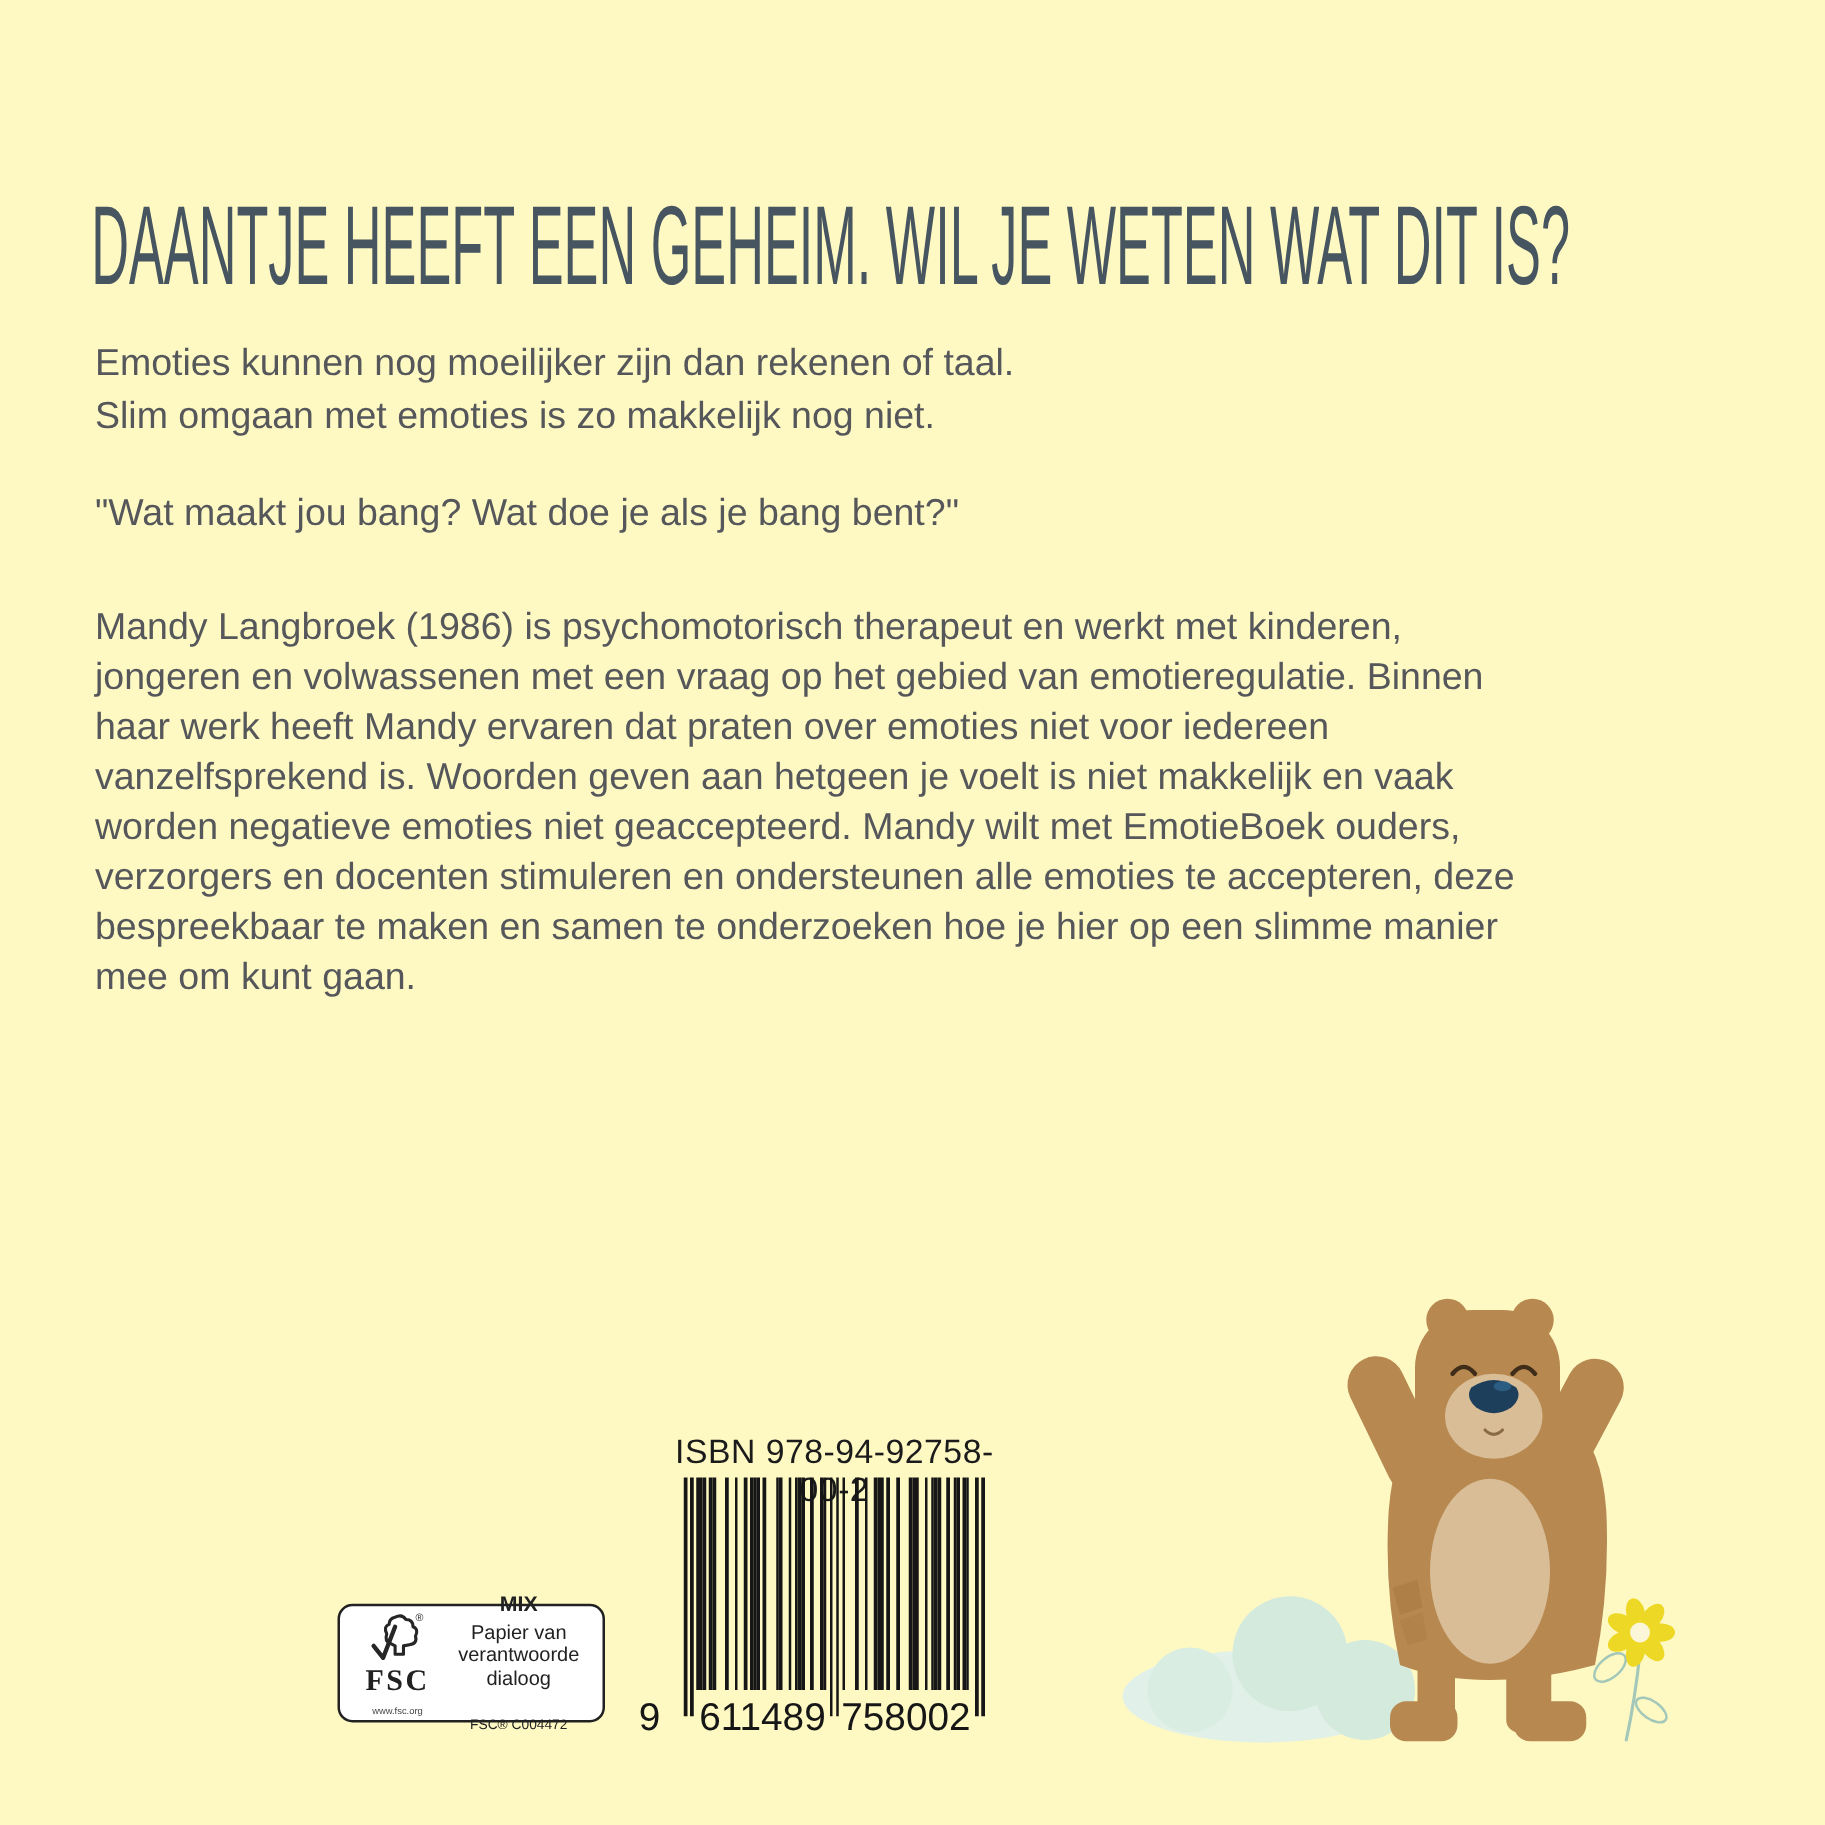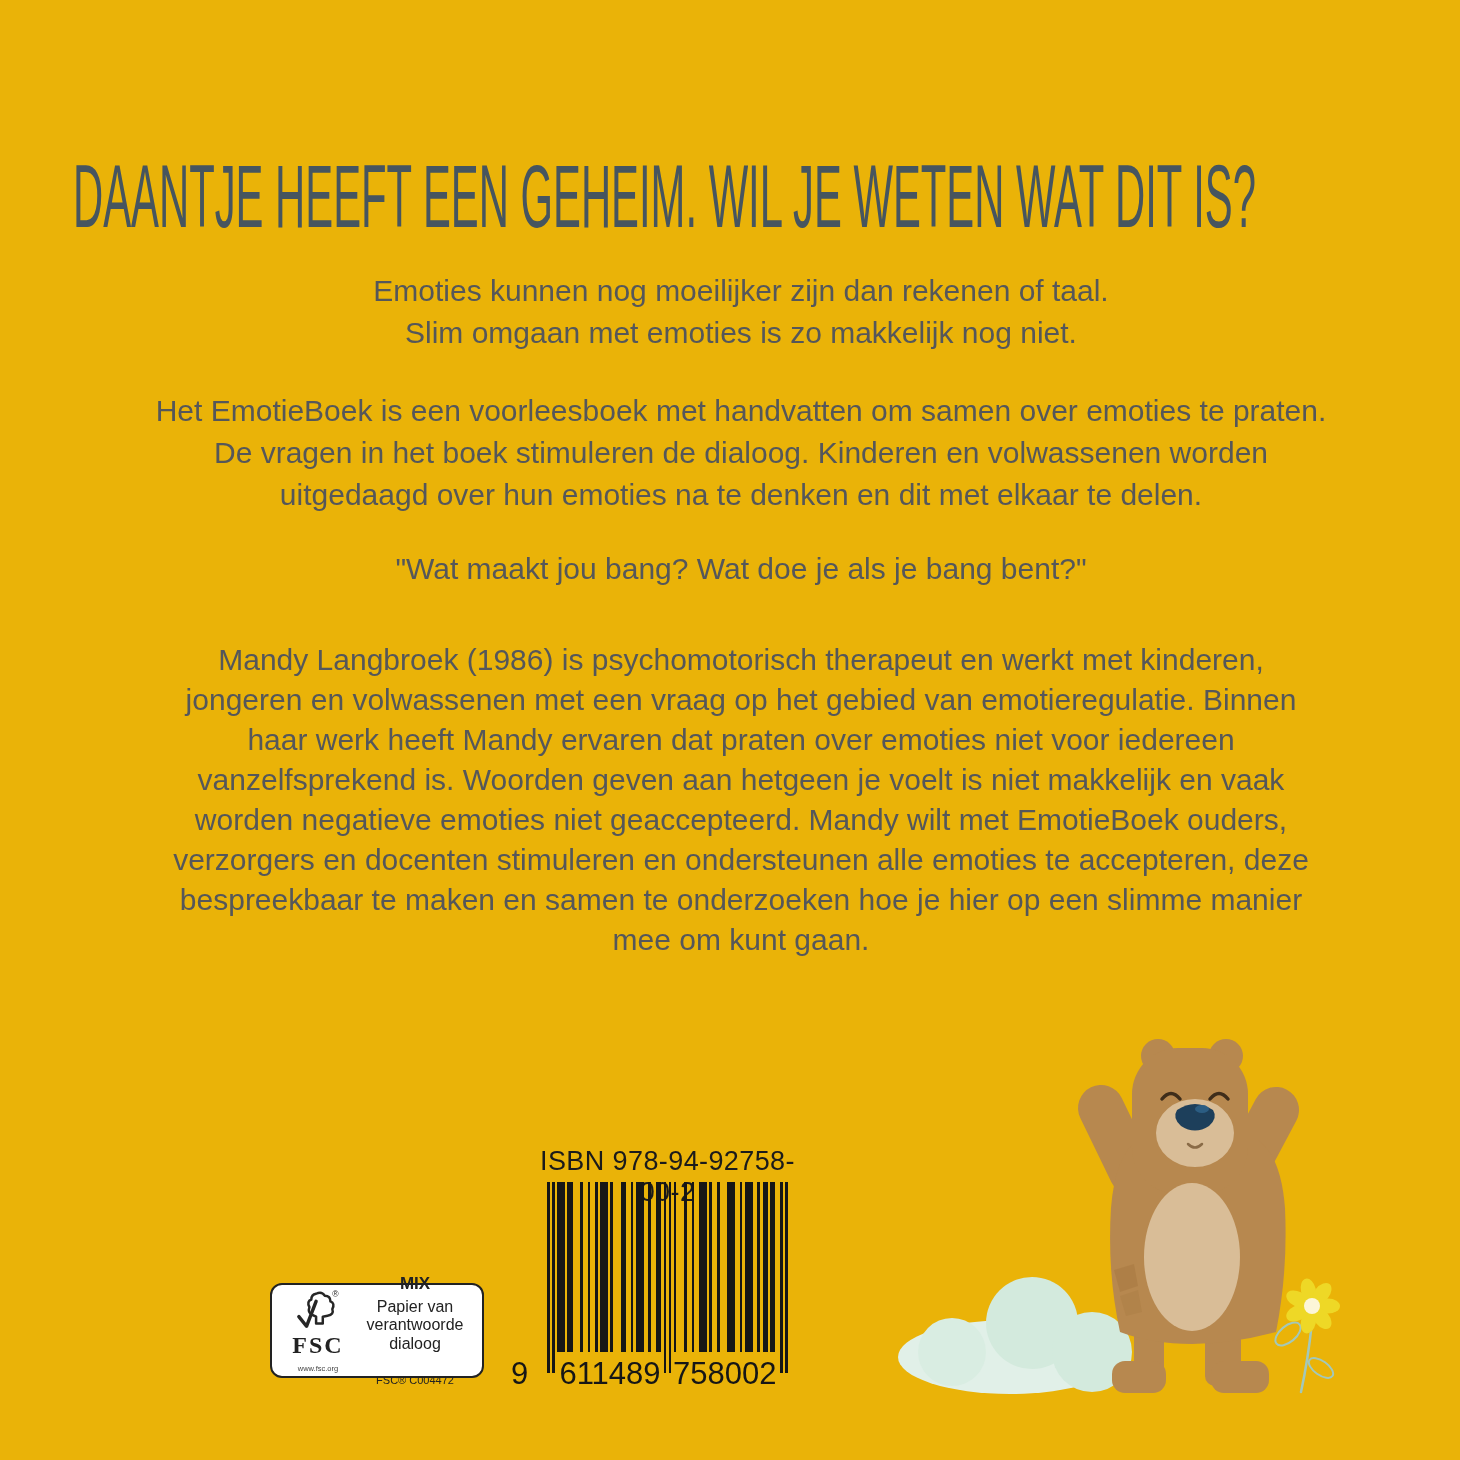--- a/index.html
+++ b/index.html
@@ -1,26 +1,26 @@
 <!DOCTYPE html>
 <html><head>
 <meta charset="utf-8">
 <style>
   html,body{margin:0;padding:0;background:#fff;}
-  .page{position:relative;width:1460px;height:1460px;background:#eab308;overflow:hidden;
+  .page{position:relative;width:1460px;height:1460px;background:#fef9c3;overflow:hidden;
         font-family:"Liberation Sans",sans-serif;}
 
   
   .title-svg{position:absolute;left:73px;top:162px;overflow:visible;}
   .title-svg text{font-family:"Liberation Sans",sans-serif;font-weight:400;fill:#46555f;}
 
   
   .copy{position:absolute;left:76px;top:270px;width:1330px;color:#55575a;
         font-size:30px;line-height:42px;}
-  .copy p{margin:0;white-space:pre-line;text-align:center;}
+  .copy p{margin:0;white-space:pre-line;}
   .p-intro{margin-bottom:36px !important;}
   .p-about{margin-bottom:32px !important;}
   .p-quote{margin-bottom:50px !important;}
   .p-bio{line-height:40px !important;}
 
   
   .isbn-label{position:absolute;left:527px;top:1146px;width:281px;text-align:center;
               font-size:27px;letter-spacing:.4px;color:#1b1b1b;}
   .barcode{position:absolute;left:547px;top:1182px;width:242px;height:191px;}
   .barcode .bar{position:absolute;top:0;width:2.7px;height:170px;background:#161616;}
@@ -52,23 +52,20 @@
 
   <svg class="title-svg" width="1210" height="92">
     <g transform="scale(1,1.95)">
       <text x="0" y="33.5" font-size="46" textLength="1183" lengthAdjust="spacingAndGlyphs">DAANTJE HEEFT EEN GEHEIM. WIL JE WETEN WAT DIT IS?</text>
     </g>
   </svg>
 
   <div class="copy">
     <p class="p-intro">Emoties kunnen nog moeilijker zijn dan rekenen of taal.
 Slim omgaan met emoties is zo makkelijk nog niet.</p>
-    <p class="p-about">Het EmotieBoek is een voorleesboek met handvatten om samen over emoties te praten.
-De vragen in het boek stimuleren de dialoog. Kinderen en volwassenen worden
-uitgedaagd over hun emoties na te denken en dit met elkaar te delen.</p>
     <p class="p-quote">"Wat maakt jou bang? Wat doe je als je bang bent?"</p>
     <div>
       <p class="p-bio">Mandy Langbroek (1986) is psychomotorisch therapeut en werkt met kinderen,
 jongeren en volwassenen met een vraag op het gebied van emotieregulatie. Binnen
 haar werk heeft Mandy ervaren dat praten over emoties niet voor iedereen
 vanzelfsprekend is. Woorden geven aan hetgeen je voelt is niet makkelijk en vaak
 worden negatieve emoties niet geaccepteerd. Mandy wilt met EmotieBoek ouders,
 verzorgers en docenten stimuleren en ondersteunen alle emoties te accepteren, deze
 bespreekbaar te maken en samen te onderzoeken hoe je hier op een slimme manier
 mee om kunt gaan.</p>

